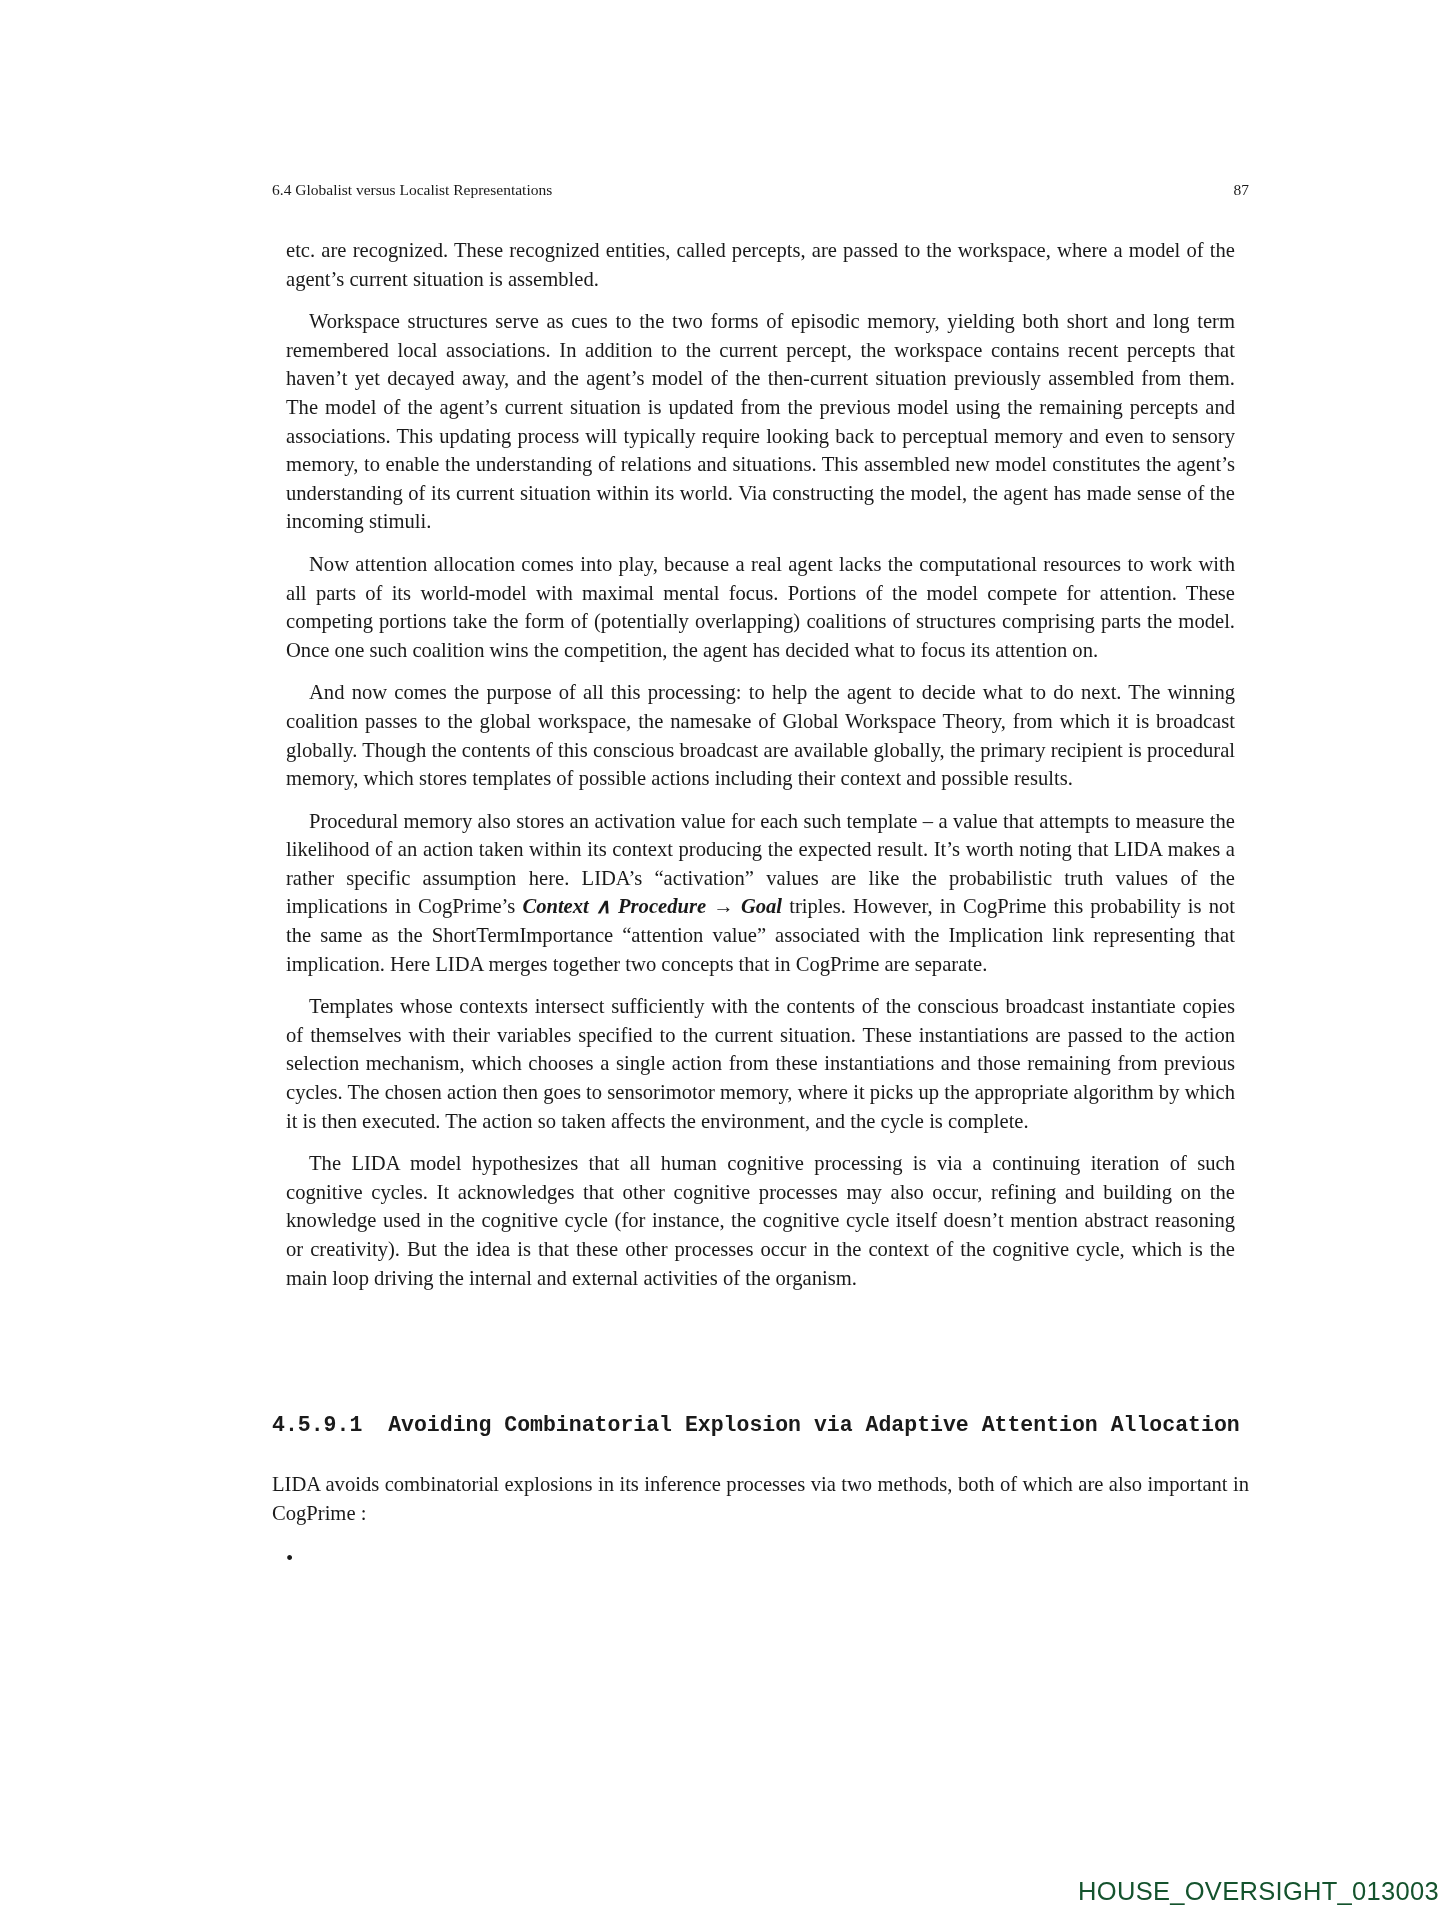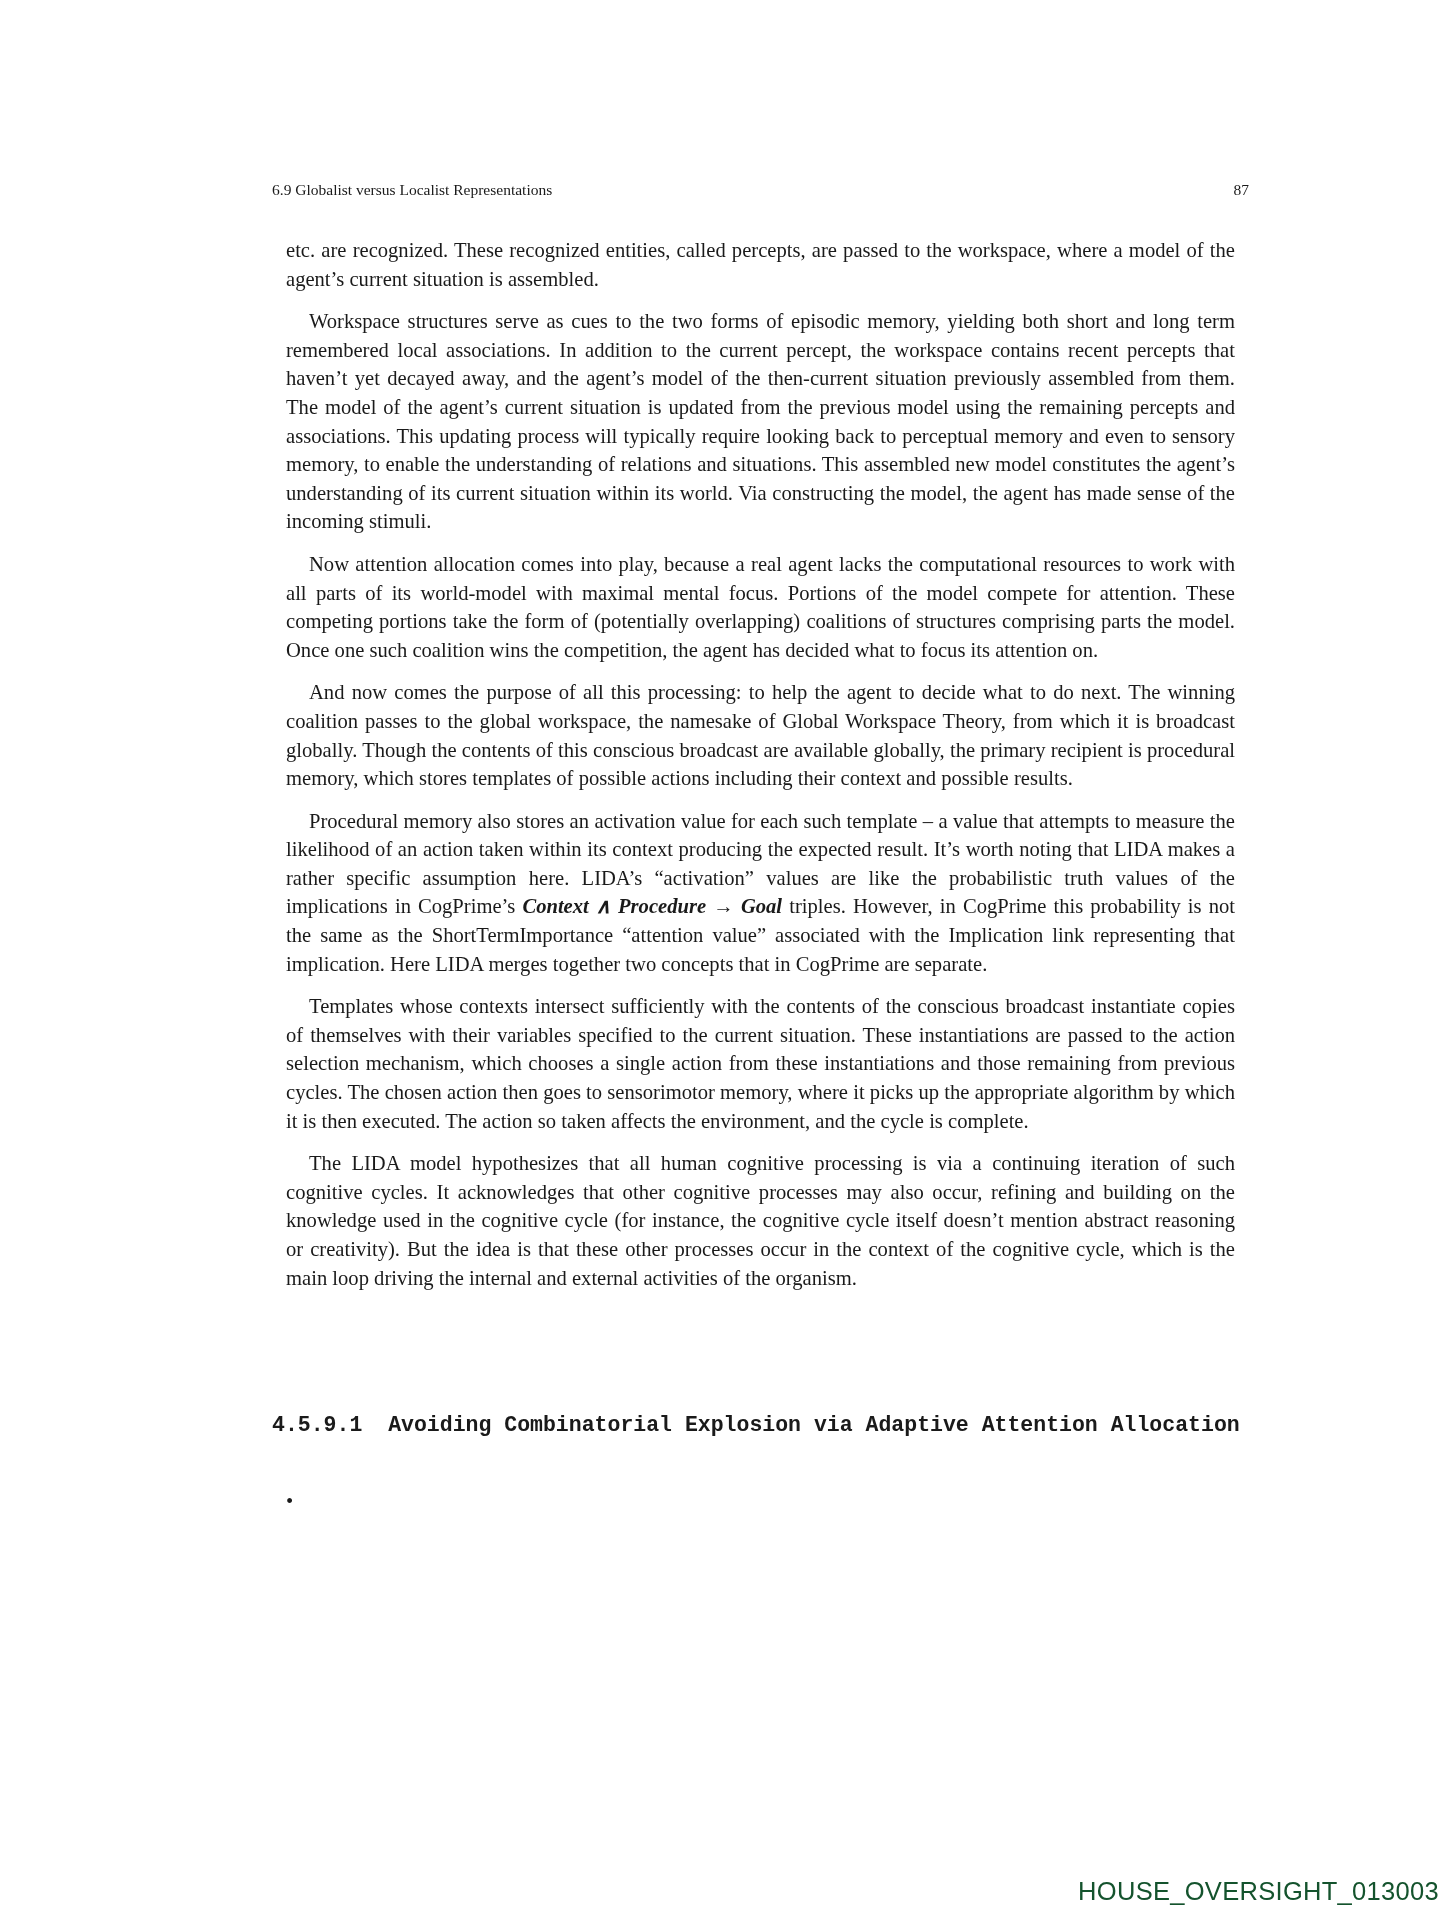--- a/index.html
+++ b/index.html
@@ -17,40 +17,41 @@
   .bullet-list li .bullet { position: absolute; left: 14px; top: 0; }
   .bates { position: absolute; right: 14px; top: 1877px; font-family: "Liberation Sans", sans-serif; font-size: 25.5px; letter-spacing: 0.3px; color: #14532d; }
   i { font-style: italic; font-weight: bold; }
 </style>
 </head>
 <body>
 
 <div class="page">
 
   <div class="running-head">
-    <span>6.9 Globalist versus Localist Representations</span>
+    <span>6.4 Globalist versus Localist Representations</span>
     <span>87</span>
   </div>
 
   <div class="body-text">
     <p>etc. are recognized. These recognized entities, called percepts, are passed to the workspace, where a model of the agent’s current situation is assembled.</p>
     <p class="indent">Workspace structures serve as cues to the two forms of episodic memory, yielding both short and long term remembered local associations. In addition to the current percept, the workspace contains recent percepts that haven’t yet decayed away, and the agent’s model of the then-current situation previously assembled from them. The model of the agent’s current situation is updated from the previous model using the remaining percepts and associations. This updating process will typically require looking back to perceptual memory and even to sensory memory, to enable the understanding of relations and situations. This assembled new model constitutes the agent’s understanding of its current situation within its world. Via constructing the model, the agent has made sense of the incoming stimuli.</p>
     <p class="indent">Now attention allocation comes into play, because a real agent lacks the computational resources to work with all parts of its world-model with maximal mental focus. Portions of the model compete for attention. These competing portions take the form of (potentially overlapping) coalitions of structures comprising parts the model. Once one such coalition wins the competition, the agent has decided what to focus its attention on.</p>
     <p class="indent">And now comes the purpose of all this processing: to help the agent to decide what to do next. The winning coalition passes to the global workspace, the namesake of Global Workspace Theory, from which it is broadcast globally. Though the contents of this conscious broadcast are available globally, the primary recipient is procedural memory, which stores templates of possible actions including their context and possible results.</p>
     <p class="indent"><span>Procedural memory also stores an activation value for each such template – a value that attempts to measure the likelihood of an action taken within its context producing the expected result. It’s worth noting that LIDA makes a rather specific assumption here. LIDA’s “activation” values are like the probabilistic truth values of the implications in CogPrime’s </span><i>Context ∧ Procedure → Goal</i><span> triples. However, in CogPrime this probability is not the same as the ShortTermImportance “attention value” associated with the Implication link representing that implication. Here LIDA merges together two concepts that in CogPrime are separate.</span></p>
     <p class="indent">Templates whose contexts intersect sufficiently with the contents of the conscious broadcast instantiate copies of themselves with their variables specified to the current situation. These instantiations are passed to the action selection mechanism, which chooses a single action from these instantiations and those remaining from previous cycles. The chosen action then goes to sensorimotor memory, where it picks up the appropriate algorithm by which it is then executed. The action so taken affects the environment, and the cycle is complete.</p>
     <p class="indent">The LIDA model hypothesizes that all human cognitive processing is via a continuing iteration of such cognitive cycles. It acknowledges that other cognitive processes may also occur, refining and building on the knowledge used in the cognitive cycle (for instance, the cognitive cycle itself doesn’t mention abstract reasoning or creativity). But the idea is that these other processes occur in the context of the cognitive cycle, which is the main loop driving the internal and external activities of the organism.</p>
   </div>
 
   <div class="section-heading">
     <span>4.5.9.1</span>&nbsp;
     <span>Avoiding Combinatorial Explosion via Adaptive Attention Allocation</span>
   </div>
 
   <div class="after-heading">
+    <p>LIDA avoids combinatorial explosions in its inference processes via two methods, both of which are also important in CogPrime :</p>
     <ul class="bullet-list">
       <li>
         <span class="bullet">•</span>
       </li>
     </ul>
   </div>
 
 </div>
 
 <div class="bates">HOUSE_OVERSIGHT_013003</div>

